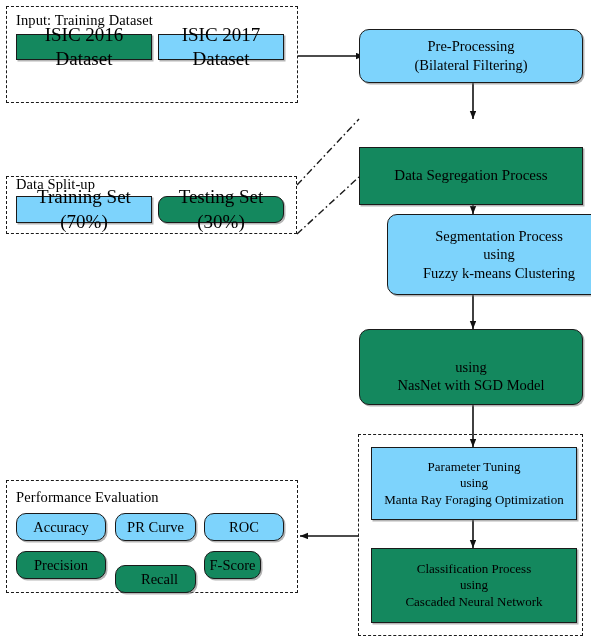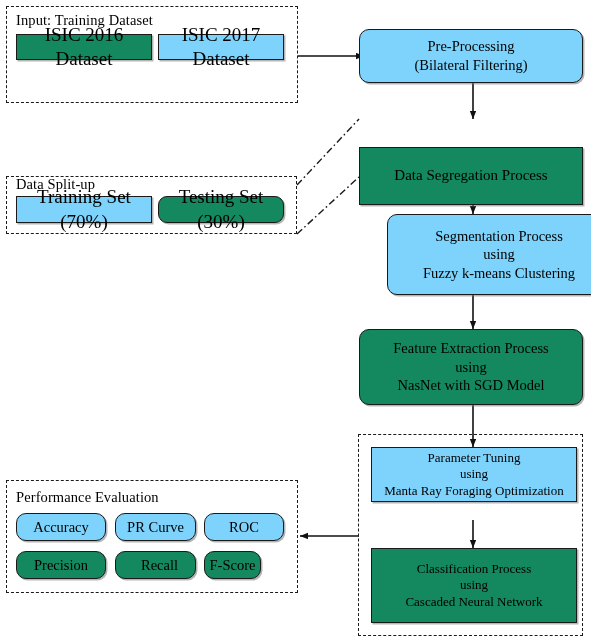--- a/index.html
+++ b/index.html
@@ -138,30 +138,30 @@
   <div class="abs box blue fs-lg" style="left:359px; top:214px; width:224px; height:81px;margin-left:28px;">
     <span class="txt">
       <span>Segmentation Process</span><br>
       <span>using</span><br>
       <span>Fuzzy k-means Clustering</span>
     </span>
   </div>
 
   <div class="abs box green fs-lg" style="left:359px; top:329px; width:224px; height:76px;">
     <span class="txt">
-      <span>Feature Extraction Process</span><br>
+      <br>
       <span>using</span><br>
       <span>NasNet with SGD Model</span>
     </span>
   </div>
 
   <div class="abs region" style="left:358px; top:434px; width:225px; height:202px; border-style: dashed;">
   </div>
 
-  <div class="abs box blue fs-small" style="left:371px; top:447px; width:206px; height:55px;">
+  <div class="abs box blue fs-small" style="left:371px; top:447px; width:206px; height:73px;">
     <span class="txt">
       <span>Parameter Tuning</span><br>
       <span>using</span><br>
       <span>Manta Ray Foraging Optimization</span>
     </span>
   </div>
 
   <div class="abs box green fs-small" style="left:371px; top:548px; width:206px; height:75px;text-align:center;">
     <span class="txt">
       <span>Classification Process</span><br>
@@ -179,20 +179,20 @@
   </div>
   <div class="abs box blue fs-lg" style="left:115px; top:513px; width:81px; height:28px;">
     <span class="txt">PR Curve</span>
   </div>
   <div class="abs box blue fs-lg" style="left:204px; top:513px; width:80px; height:28px;">
     <span class="txt">ROC</span>
   </div>
   <div class="abs box green fs-lg" style="left:16px; top:551px; width:90px; height:28px;">
     <span class="txt">Precision</span>
   </div>
-  <div class="abs box green fs-lg" style="left:115px; top:551px; width:81px; height:28px;padding-left:8px;">
+  <div class="abs box green fs-lg" style="left:115px; top:565px; width:81px; height:28px;padding-left:8px;">
     <span class="txt">Recall</span>
   </div>
   <div class="abs box green fs-lg" style="left:204px; top:551px; width:57px; height:28px;">
     <span class="txt">F-Score</span>
   </div>
 
 </div>
 
 </body></html>

